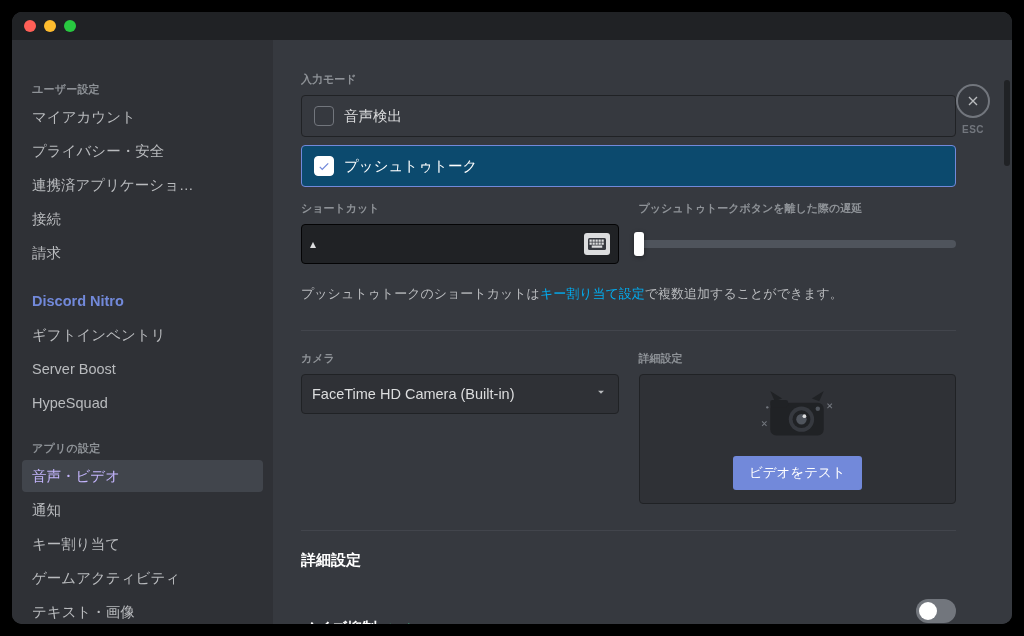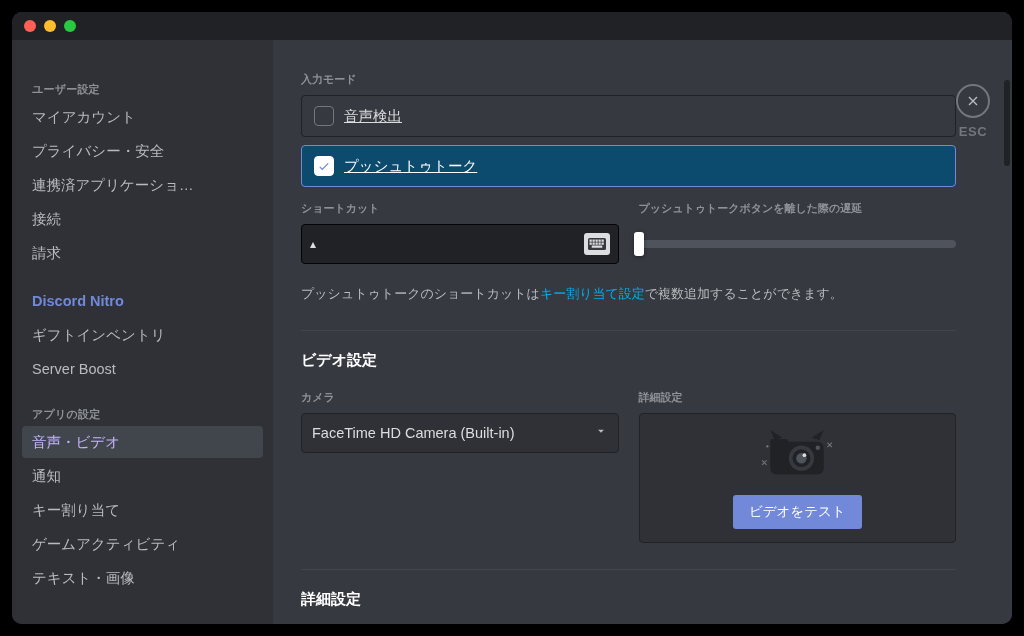--- a/index.html
+++ b/index.html
@@ -31,21 +31,21 @@
   
   .content { flex: 1; background: #36393f; position: relative; overflow: hidden; }
   .content-inner { position: absolute; left: 28px; right: 56px; top: 0; bottom: 0; overflow-y: auto; padding-top: 32px; padding-bottom: 40px; }
   .content-inner::-webkit-scrollbar { width: 0; }
 
   .section-label { font-size: 11px; font-weight: 700; color: #8e9297; margin-bottom: 8px; }
   .section-title { font-size: 15px; font-weight: 700; color: #fff; margin: 20px 0 14px; }
 
   .radio-card {
     border: 1px solid #202225; border-radius: 4px; padding: 10px 12px; display: flex; align-items: center; gap: 10px;
-    cursor: pointer; margin-bottom: 8px; color: #dcddde; font-size: 14.5px; text-decoration: underline;
+    cursor: pointer; margin-bottom: 8px; color: #dcddde; font-size: 14.5px;
   }
   .radio-card.selected { background: #0c4a6e; border-color: #7289da; color: #fff; }
   .radio-box { width: 20px; height: 20px; border-radius: 4px; border: 1px solid #72767d; display: flex; align-items: center; justify-content: center; background: transparent; }
   .radio-card.selected .radio-box { background: #fff; border-color: #fff; }
   .radio-check { display: none; }
   .radio-card.selected .radio-check { display: block; }
 
   .row-two { display: flex; gap: 20px; margin-top: 20px; }
   .col { flex: 1; min-width: 0; }
 
@@ -85,21 +85,21 @@
   .toggle-label { font-size: 15px; font-weight: 600; color: #fff; display: flex; align-items: center; gap: 6px; margin-top: 35px; }
   .beta { font-size: 10px; font-weight: 700; color: #43b581; text-transform: uppercase; letter-spacing: .04em; }
   .toggle { width: 40px; height: 24px; background: #72767d; border-radius: 12px; position: relative; cursor: pointer; }
   .toggle .knob { position: absolute; width: 18px; height: 18px; background: #fff; border-radius: 50%; top: 3px; left: 3px; }
 
   
   .esc-wrap { position: absolute; top: 44px; right: 22px; text-align: center; }
   .esc-circle {
     width: 34px; height: 34px; border-radius: 50%; border: 2px solid #72767d; display: flex; align-items: center; justify-content: center; cursor: pointer;
   }
-  .esc-text { font-size: 13px; color: #72767d; margin-top: 6px; font-weight: 600; letter-spacing: .04em; }
+  .esc-text { font-size: 10px; color: #72767d; margin-top: 6px; font-weight: 600; letter-spacing: .04em; }
 
   
   .outer-scroll { position: absolute; right: 2px; top: 40px; width: 6px; height: 86px; background: #202225; border-radius: 3px; }
 </style>
 </head>
 <body>
 
 <div class="window">
   <div class="titlebar">
     <div class="tl-dot tl-red"></div>
@@ -113,20 +113,21 @@
         <div class="sb-heading">ユーザー設定</div>
         <div class="sb-item">マイアカウント</div>
         <div class="sb-item">プライバシー・安全</div>
         <div class="sb-item">連携済アプリケーショ…</div>
         <div class="sb-item">接続</div>
         <div class="sb-item">請求</div>
         <div class="sb-gap"></div>
         <div class="sb-item promo">Discord Nitro</div>
         <div class="sb-item">ギフトインベントリ</div>
         <div class="sb-item">Server Boost</div>
+        <div class="sb-item">HypeSquad</div>
         <div class="sb-gap"></div>
         <div class="sb-heading">アプリの設定</div>
         <div class="sb-item active">音声・ビデオ</div>
         <div class="sb-item">通知</div>
         <div class="sb-item">キー割り当て</div>
         <div class="sb-item">ゲームアクティビティ</div>
         <div class="sb-item">テキスト・画像</div>
       </div>
 
     <div class="content">
@@ -182,21 +183,20 @@
             </div>
           </div>
         </div>
 
         <div class="note">
           <span>プッシュトゥトークのショートカットは</span><span class="link">キー割り当て設定</span><span>で複数追加することができます。</span>
         </div>
 
         <div class="divider"></div>
 
-        <div class="section-title">ビデオ設定</div>
 
         <div class="row-two">
           <div class="col">
             <div class="section-label">カメラ</div>
             <div class="camera-select">
               <span>FaceTime HD Camera (Built-in)</span>
               <span class="chev">
                 <svg width="14" height="14" viewBox="0 0 24 24">
                     <path fill="currentColor" d="M7 10l5 5 5-5z"></path>
                   </svg>

